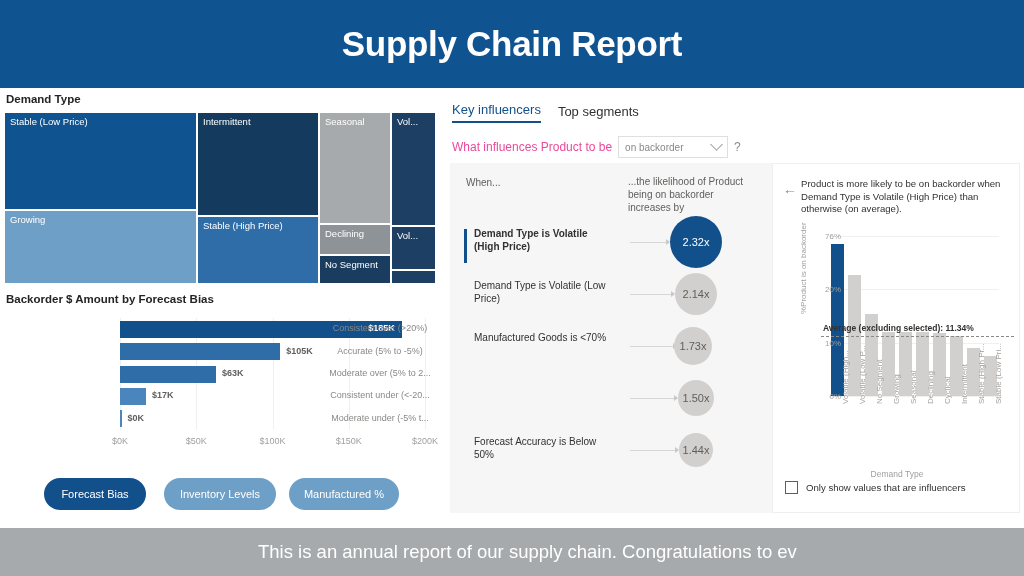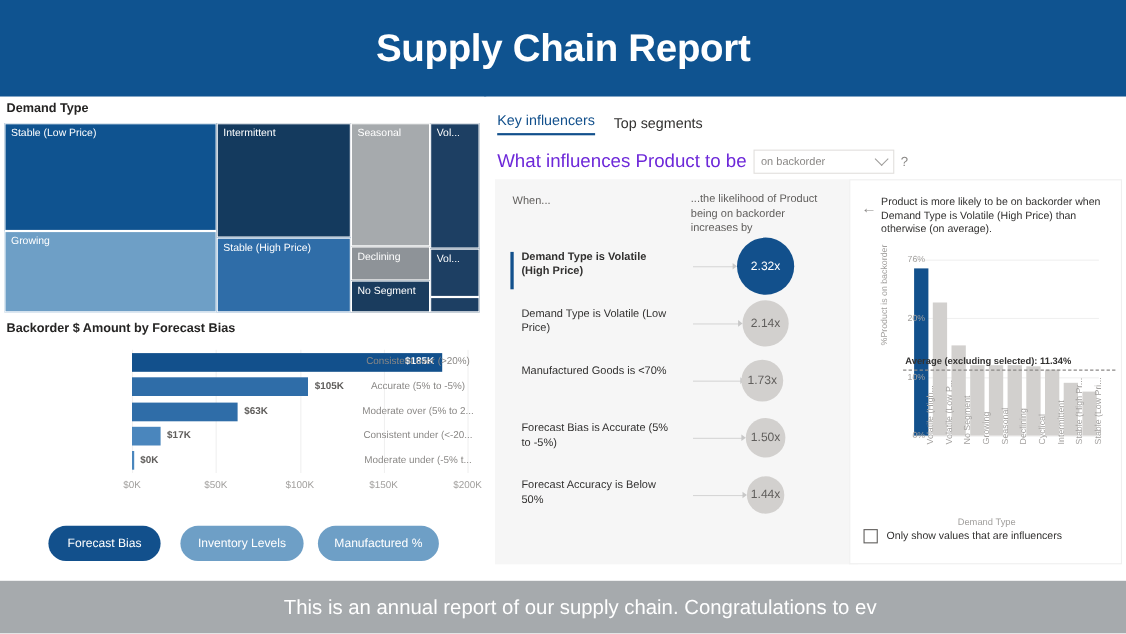--- a/index.html
+++ b/index.html
@@ -99,23 +99,23 @@
   .ki-tabs {
     position:absolute; left:10px; top:14px;
     display:flex; gap:17px; align-items:flex-end;
   }
   .ki-tab { font-size:13px; color:#323130; cursor:pointer; padding-bottom:4px; }
   .ki-tab.active { color:#12508c; border-bottom:2px solid #12508c; }
 
   .ki-query {
     position:absolute; left:10px; top:48px; display:flex; align-items:center; gap:6px;
   }
-  .ki-q-text { font-size:17px; color:#6d28d9; }
+  .ki-q-text { font-size:12px; color:#ec4899; }
   .ki-dd {
-    width:128px; height:22px; border:1px solid #e1dfdd; background:#fff;
+    width:110px; height:22px; border:1px solid #e1dfdd; background:#fff;
     display:flex; align-items:center; padding:0 6px;
     font-size:10px; color:#8a8886; position:relative;
   }
   .ki-dd .chev {
     position:absolute; right:6px; top:5px; width:9px; height:9px;
     border-right:1.4px solid #a19f9d; border-bottom:1.4px solid #a19f9d;
     transform:rotate(45deg); top:3px;
   }
   .ki-help { font-size:12px; color:#8a8886; cursor:pointer; }
 
@@ -328,21 +328,20 @@
             <div class="ki-arrow" style="left: 221px; top: 18px;"></div>
             <div class="ki-bubble unsel" style="left: 225px; top: 0px; width: 42px; height: 42px;">2.14x</div>
           </div>
           <div class="ki-row" style="top: 162px;">
             <div class="ki-rowlabel">Manufactured Goods is &lt;70%</div>
             <div class="ki-conn" style="left: 180px; top: 21px; width: 45px;"></div>
             <div class="ki-arrow" style="left: 223px; top: 18px;"></div>
             <div class="ki-bubble unsel" style="left: 224px; top: 2px; width: 38px; height: 38px;">1.73x</div>
           </div>
           <div class="ki-row" style="top: 214px;">
-            <div class="ki-rowlabel">Forecast Bias is Accurate (5% to -5%)</div>
             <div class="ki-conn" style="left: 180px; top: 21px; width: 46px;"></div>
             <div class="ki-arrow" style="left: 224px; top: 18px;"></div>
             <div class="ki-bubble unsel" style="left: 228px; top: 3px; width: 36px; height: 36px;">1.50x</div>
           </div>
           <div class="ki-row" style="top: 266px;">
             <div class="ki-rowlabel">Forecast Accuracy is Below 50%</div>
             <div class="ki-conn" style="left: 180px; top: 21px; width: 47px;"></div>
             <div class="ki-arrow" style="left: 225px; top: 18px;"></div>
             <div class="ki-bubble unsel" style="left: 229px; top: 4px; width: 34px; height: 34px;">1.44x</div>
           </div>

